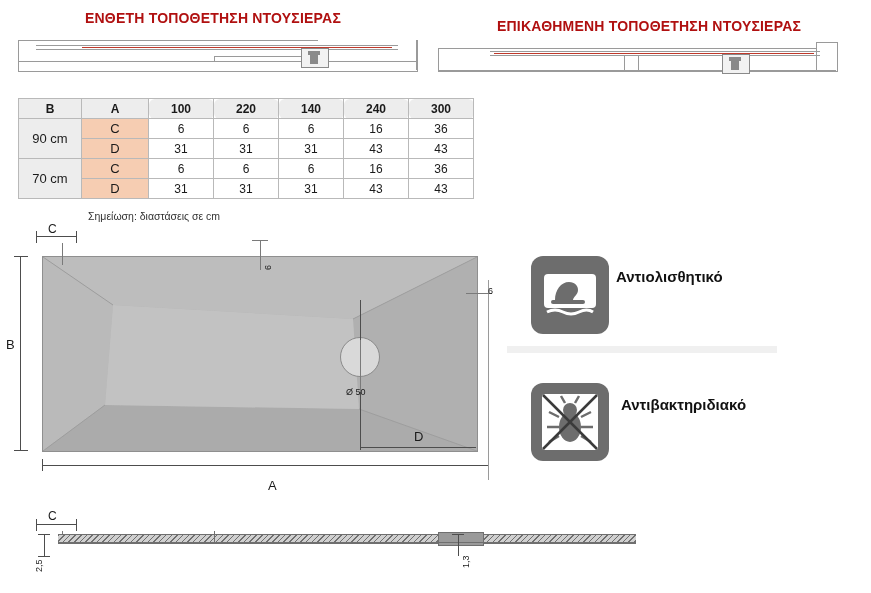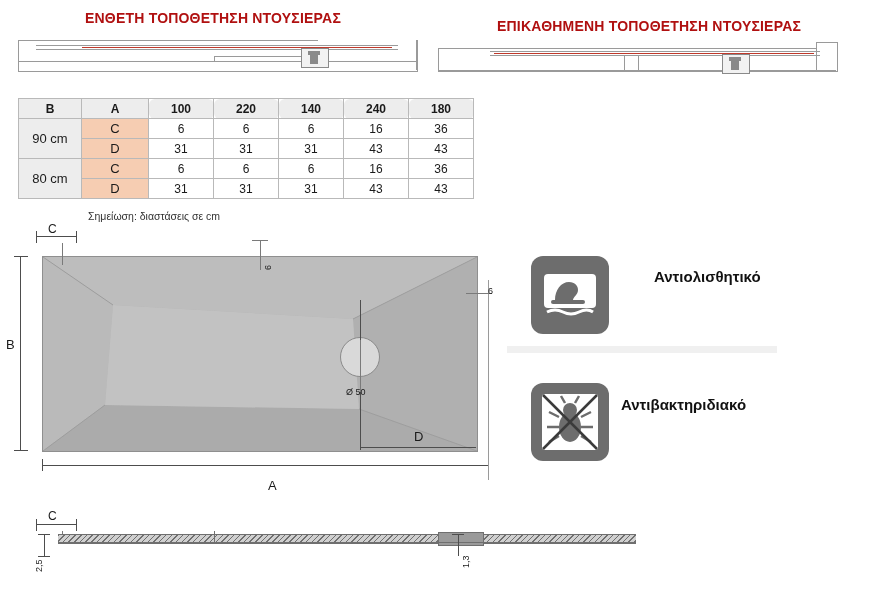--- a/index.html
+++ b/index.html
@@ -195,41 +195,41 @@
 <div class="abs" style="left:18px;top:98px;">
   <table class="dims">
     <tbody>
         <tr>
       <th class="thB">B</th>
       <th class="thA">A</th>
       <th class="thv">100</th>
       <th class="thv">220</th>
       <th class="thv">140</th>
       <th class="thv">240</th>
-      <th class="thv">180</th>
+      <th class="thv">300</th>
     </tr>
     <tr>
       <td class="colB" rowspan="2">90 cm</td>
       <td class="colA">C</td>
       <td class="val">6</td>
       <td class="val">6</td>
       <td class="val">6</td>
       <td class="val">16</td>
       <td class="val">36</td>
     </tr>
     <tr>
       <td class="colA">D</td>
       <td class="val">31</td>
       <td class="val">31</td>
       <td class="val">31</td>
       <td class="val">43</td>
       <td class="val">43</td>
     </tr>
     <tr>
-      <td class="colB" rowspan="2">80 cm</td>
+      <td class="colB" rowspan="2">70 cm</td>
       <td class="colA">C</td>
       <td class="val">6</td>
       <td class="val">6</td>
       <td class="val">6</td>
       <td class="val">16</td>
       <td class="val">36</td>
     </tr>
     <tr>
       <td class="colA">D</td>
       <td class="val">31</td>
@@ -299,21 +299,21 @@
 <div class="lbl-small abs" style="left:346px;top:387px;">Ø 50</div>
 
 <div class="badge" style="left:531px;top:256px;">
   <svg width="78" height="78" viewBox="0 0 78 78">
     <rect x="13" y="18" width="52" height="34" rx="4" fill="#ffffff"></rect>
     <path d="M24 44 C24 34 30 26 38 26 C44 26 47 30 47 34 C47 39 42 41 42 44 Z" fill="#6d6d6d"></path>
     <rect x="20" y="44" width="34" height="4" rx="2" fill="#6d6d6d"></rect>
     <path d="M16 56 q8 -4 16 0 q8 4 16 0 q8 -4 14 0" stroke="#ffffff" stroke-width="3" fill="none"></path>
   </svg>
 </div>
-<div class="badge-label" style="left:654px;top:268px;">Αντιολισθητικό</div>
+<div class="badge-label" style="left:616px;top:268px;">Αντιολισθητικό</div>
 
 <div class="sep-bar" style="left:507px;top:346px;width:270px;"></div>
 
 <div class="badge" style="left:531px;top:383px;">
   <svg width="78" height="78" viewBox="0 0 78 78">
     <rect x="11" y="11" width="56" height="56" rx="3" fill="#ffffff"></rect>
 
     <ellipse cx="39" cy="44" rx="11" ry="15" fill="#6d6d6d"></ellipse>
     <circle cx="39" cy="27" r="7" fill="#6d6d6d"></circle>
     <path d="M34 20 l-4 -7 M44 20 l4 -7" stroke="#6d6d6d" stroke-width="2.5" fill="none"></path>

